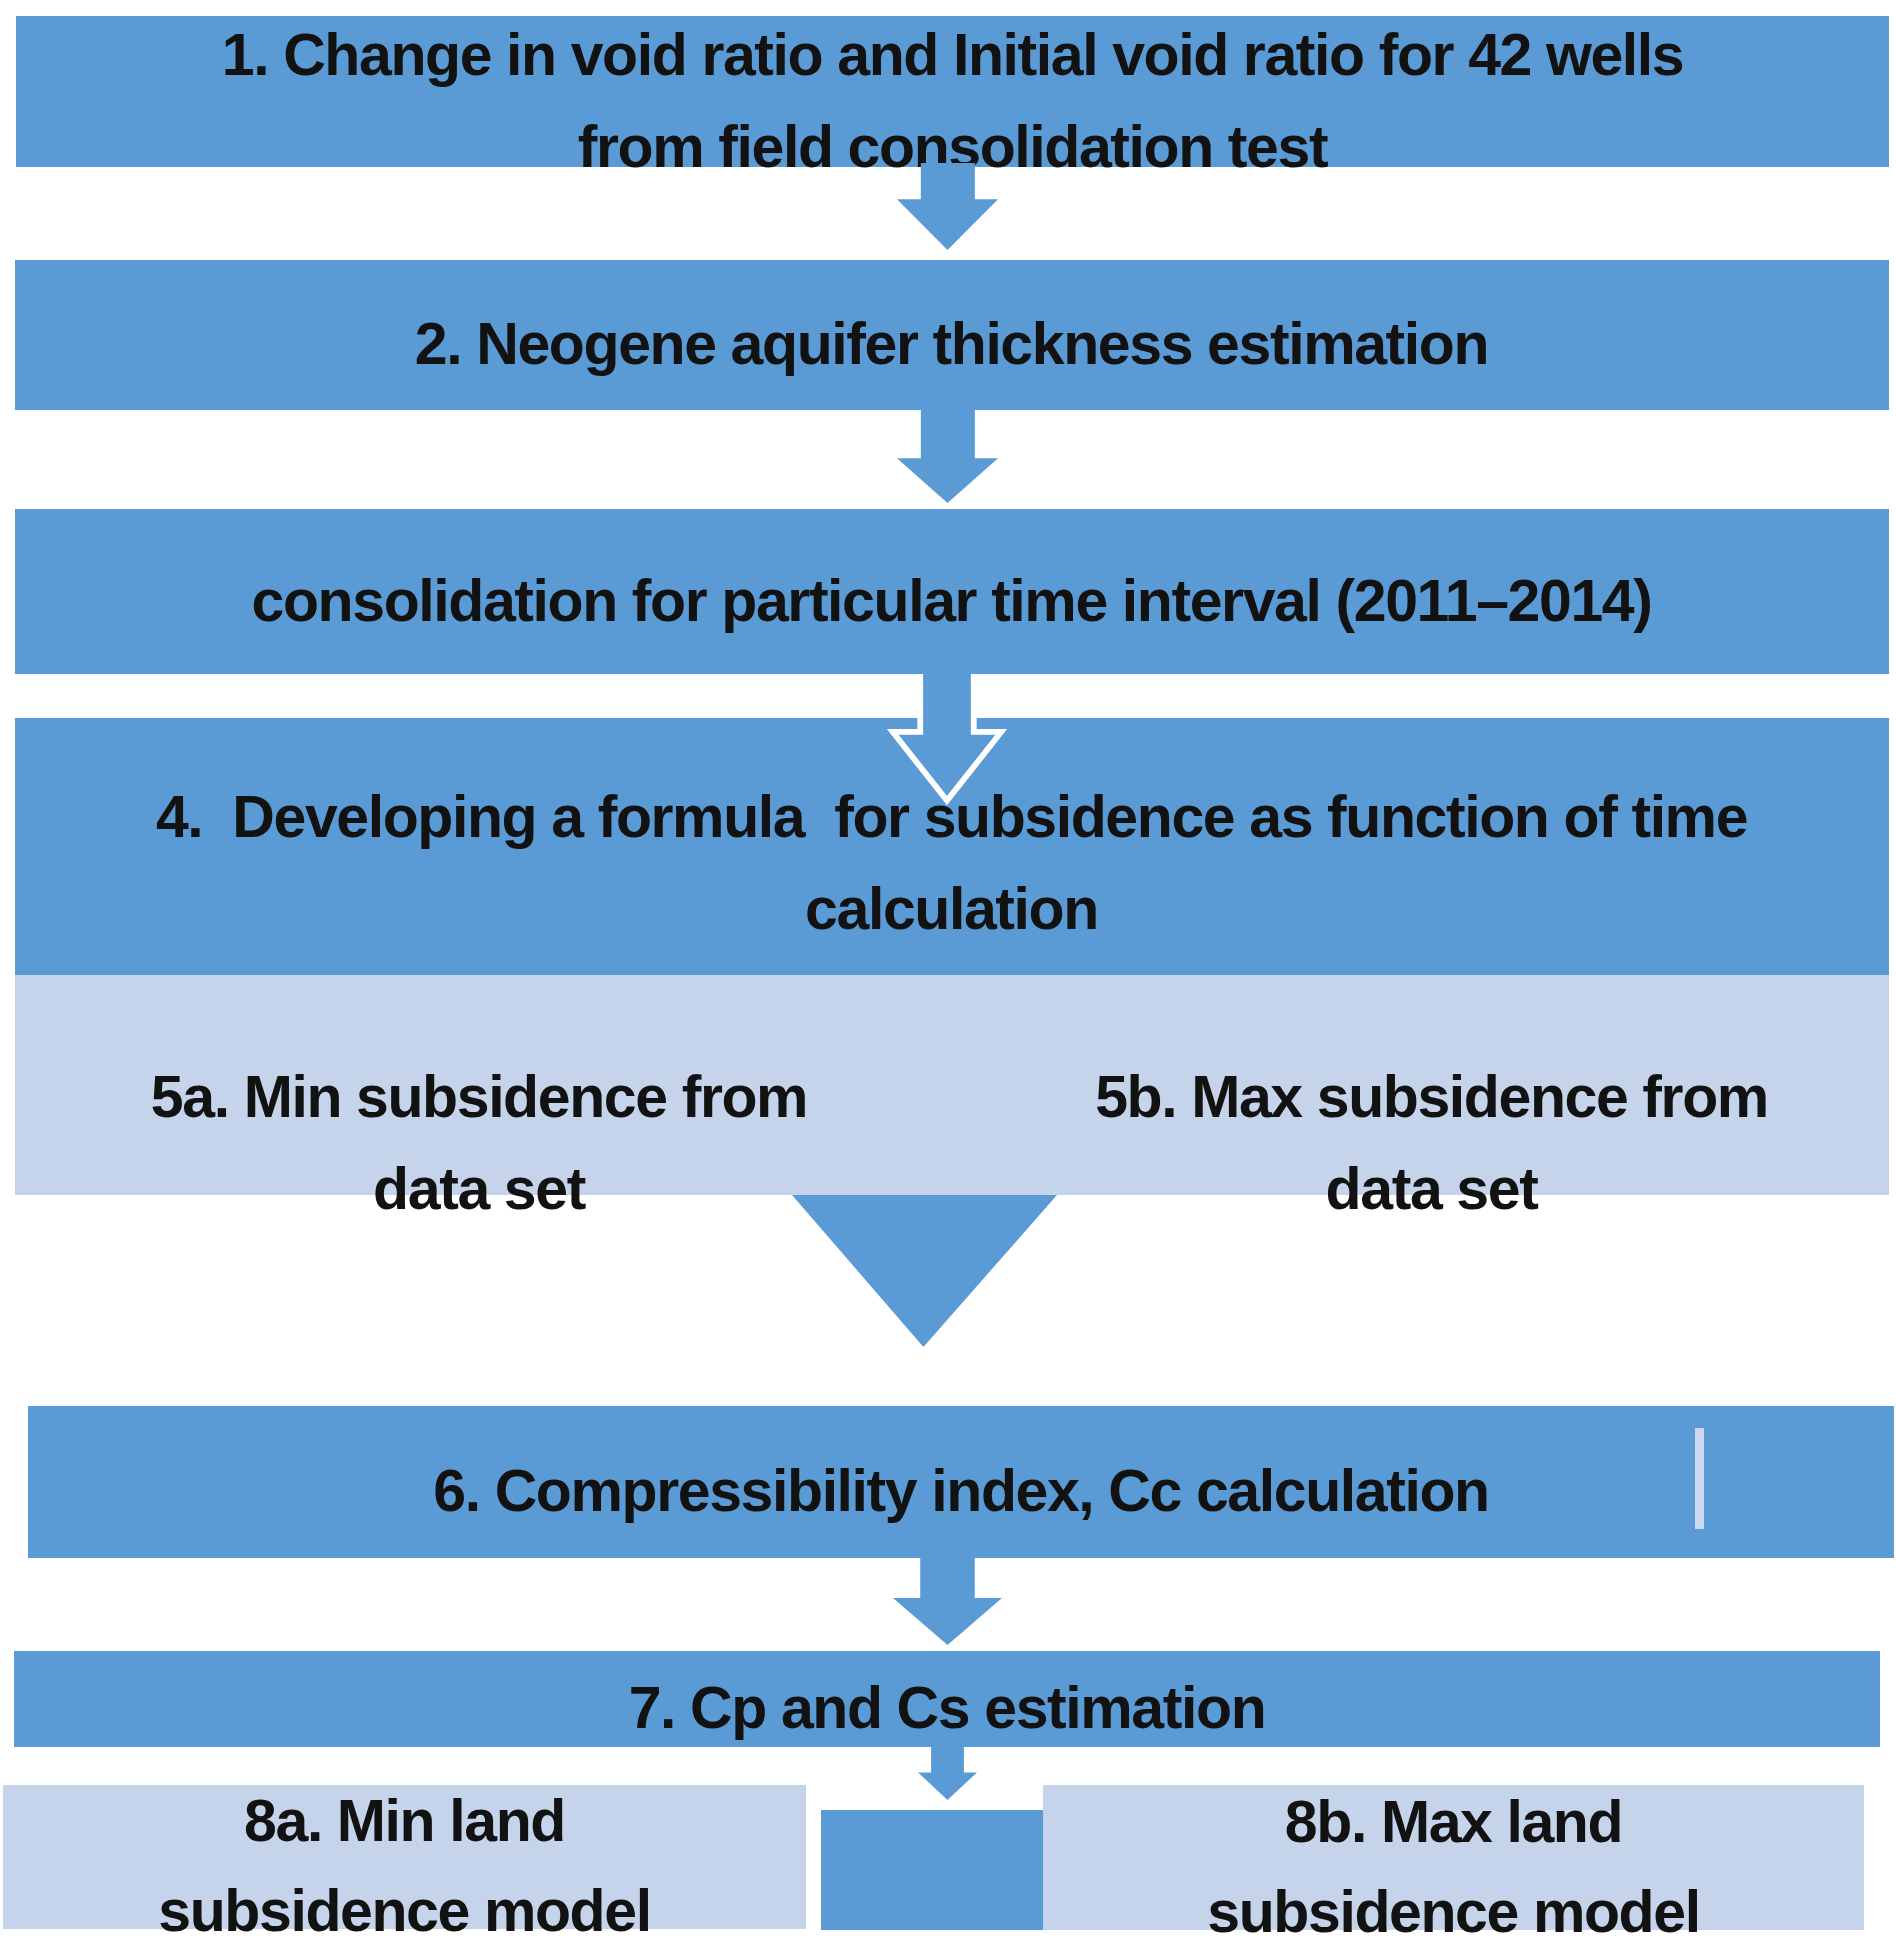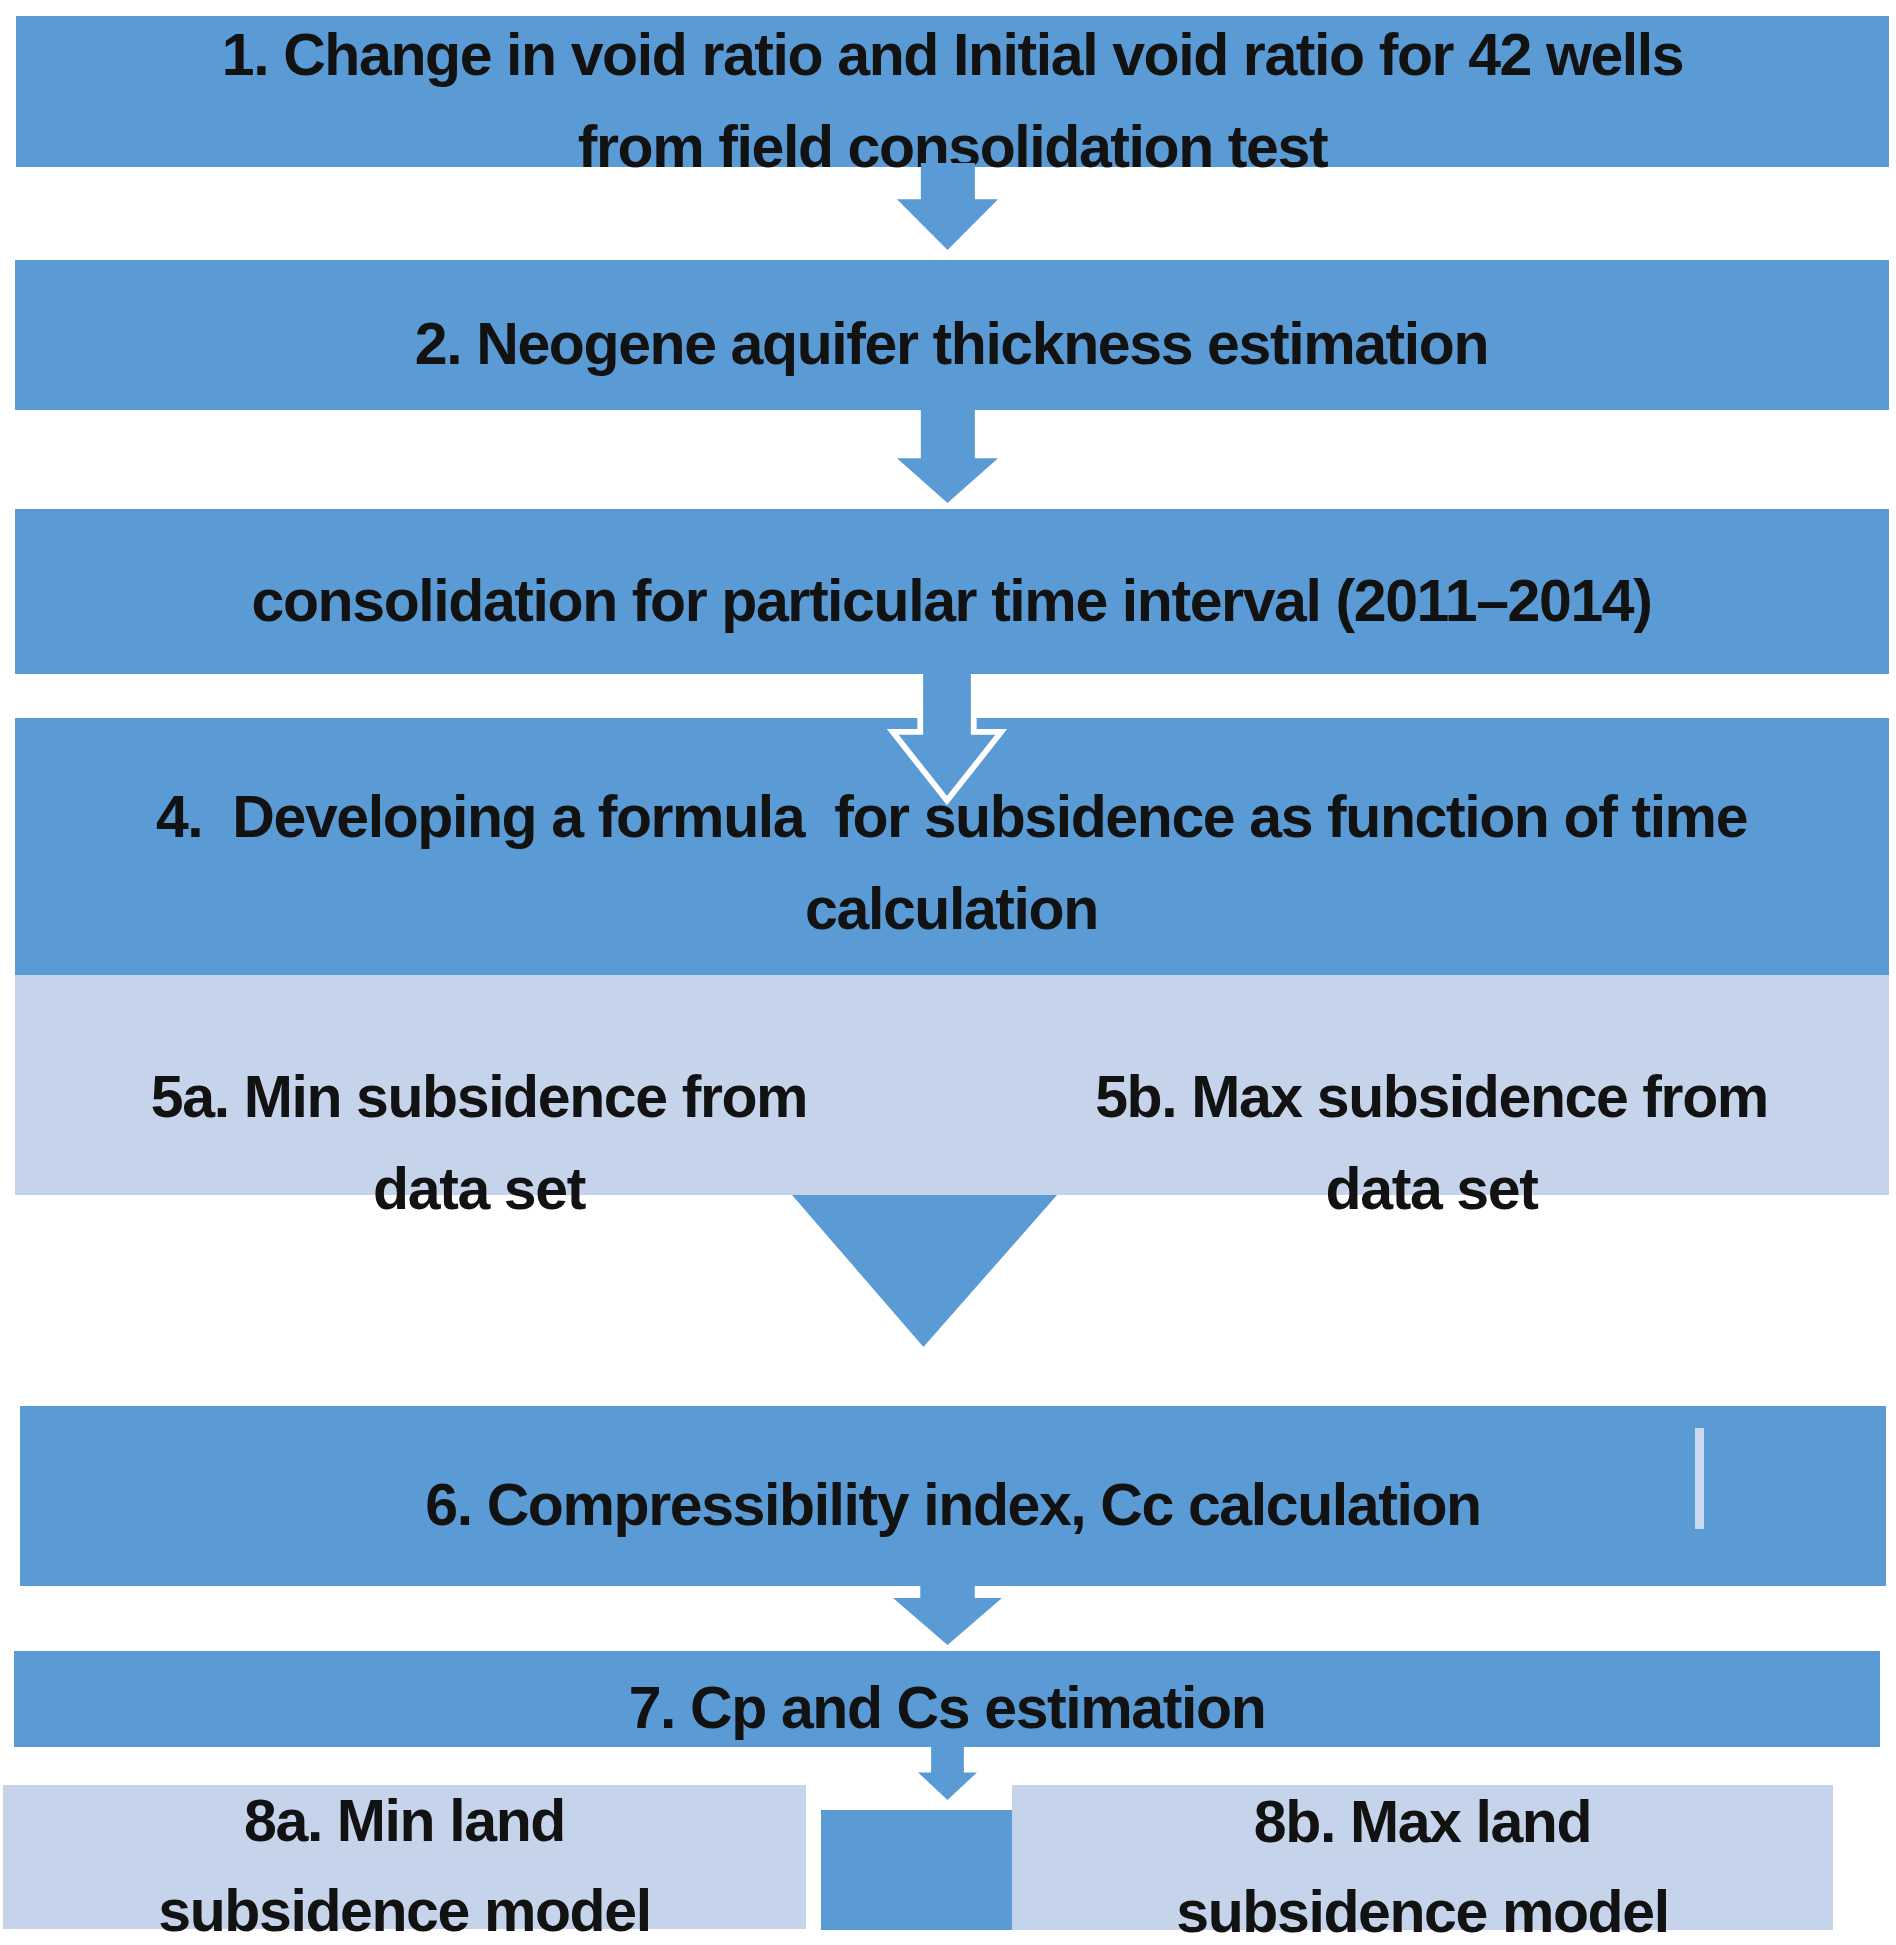--- a/index.html
+++ b/index.html
@@ -45,26 +45,26 @@
   #arrow-3-4-svg{position:absolute;left:887px;top:663px;width:120px;height:143px;}
   #box1{left:16px;top:16px;width:1873px;height:151px;}
   #box2{left:14.5px;top:260px;width:1874px;height:150px;}
   #box3{left:14.5px;top:509px;width:1874px;height:165px;}
   #box4-bg{left:14.5px;top:718px;width:1874px;height:257px;}
   #box4-text{left:14.5px;top:718px;width:1874px;height:257px;justify-content:flex-start;padding-top:44px;background:transparent;}
   #box5{left:14.5px;top:975px;width:1874px;height:220px;}
   .col5{position:absolute;font-size:59px;line-height:1.22;letter-spacing:-1.4px;text-align:center;font-weight:700;}
   #col5a{left:91px;top:1042px;width:776px;}
   #col5b{left:1011px;top:1042px;width:841px;}
-  #box6{left:20px;top:1406px;width:1866px;height:180px;}
+  #box6{left:28px;top:1406px;width:1866px;height:152px;}
   #cursor-bar{position:absolute;left:1695px;top:1428px;width:8.7px;height:101px;background:var(--cursor);}
   #box7{left:14px;top:1651px;width:1866px;height:96px;}
   #box8a{left:3px;top:1785px;width:803px;height:144px;line-height:1.18;}
   #mid-rect{position:absolute;left:821px;top:1810px;width:254px;height:120px;background:var(--accent);}
-  #box8b{left:1012px;top:1785px;width:821px;height:145px;line-height:1.18;}
+  #box8b{left:1043px;top:1785px;width:821px;height:145px;line-height:1.18;}
 </style>
 </head>
 <body>
 
 <div id="canvas">
 
   <div class="box blue" id="box4-bg"></div>
 
   <svg id="arrow-3-4-svg" viewBox="0 0 166 197" xmlns="http://www.w3.org/2000/svg">
     <polygon points="46,-6 120,-6 120,95 158,95 83,190 8,95 46,95" fill="#5B9BD5" stroke="#FFFFFF" stroke-width="8" stroke-linejoin="miter"></polygon>

